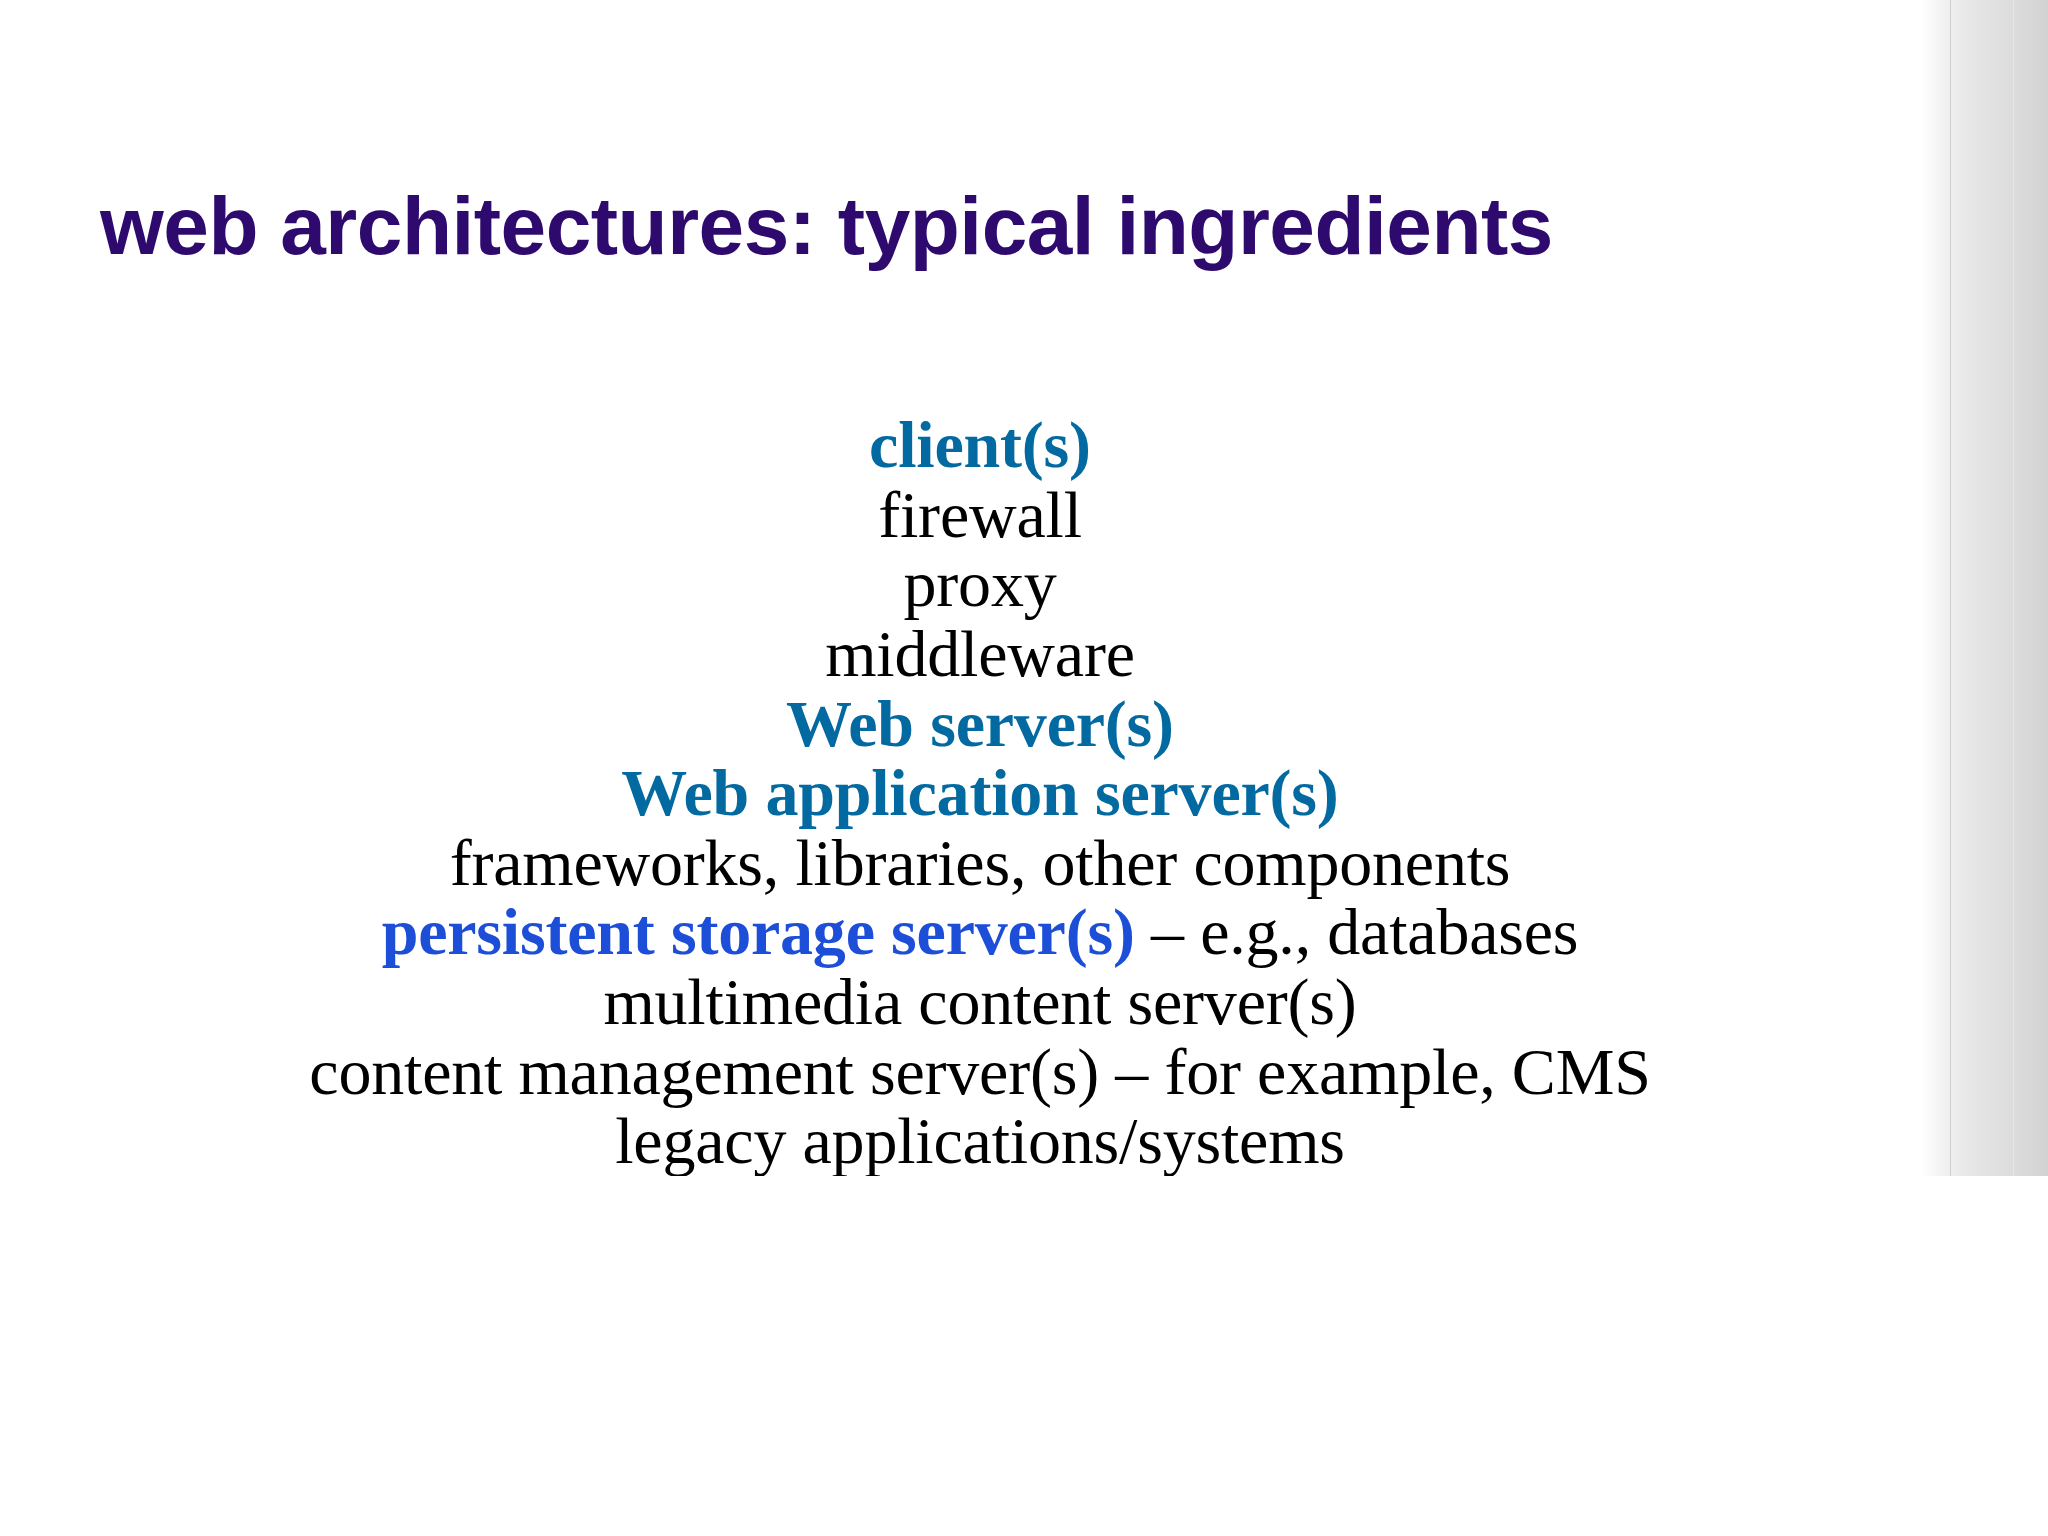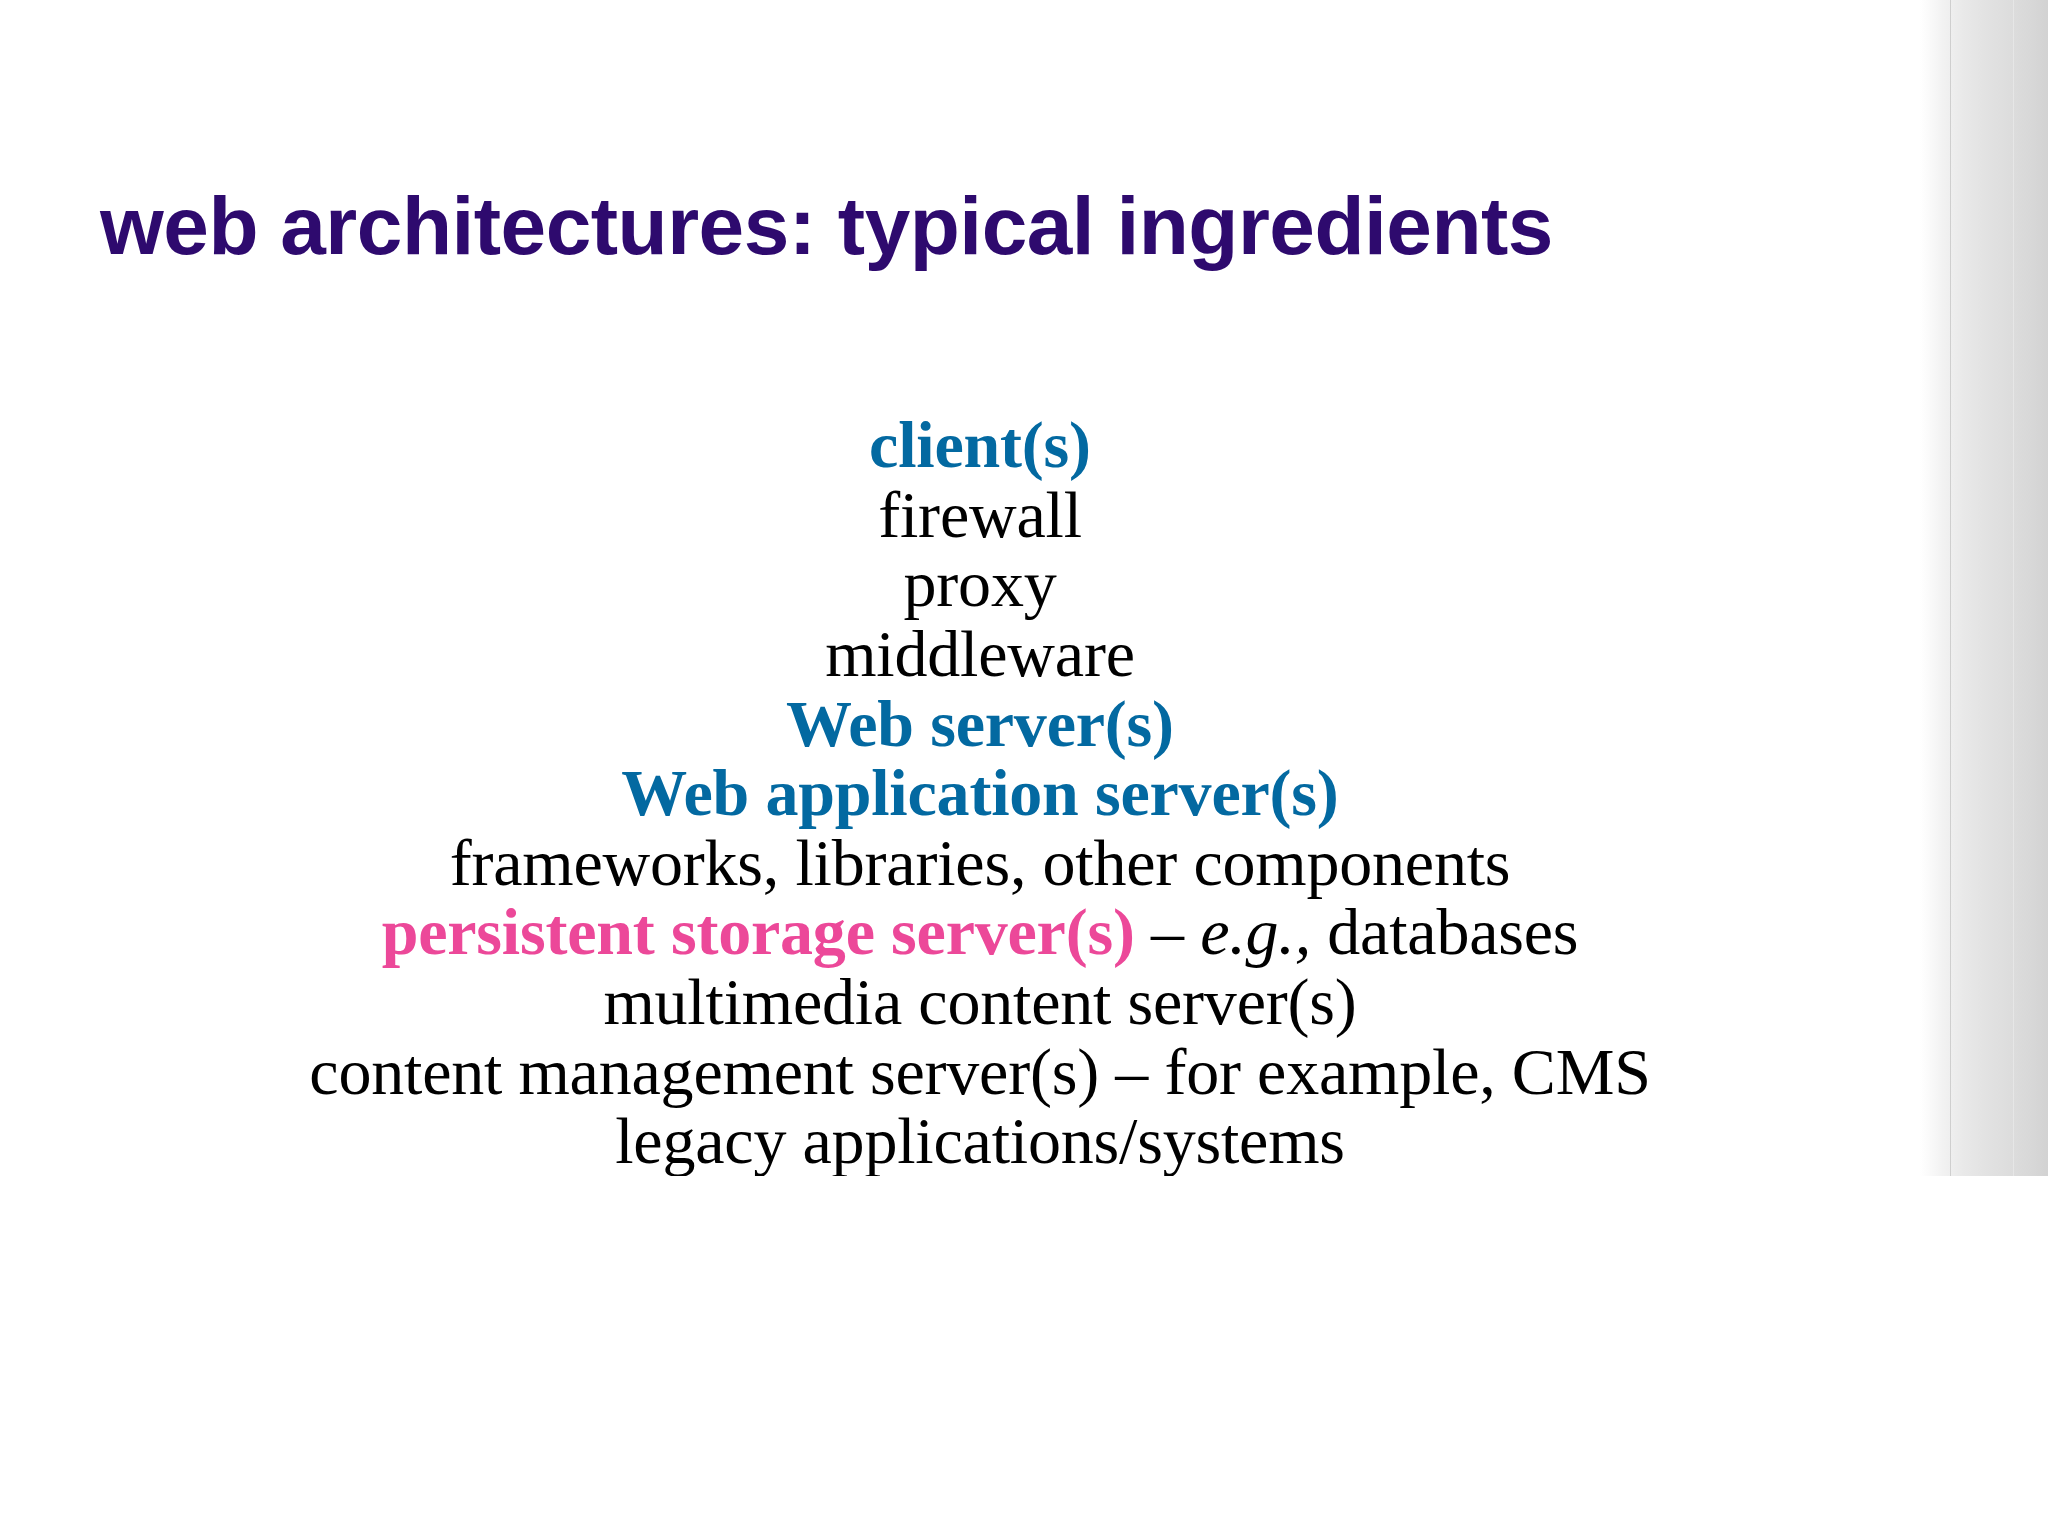--- a/index.html
+++ b/index.html
@@ -49,27 +49,26 @@
     white-space: nowrap;
     letter-spacing: -0.2px;
   }
 
   .content-line.accent {
     color: #0369a1;
     font-weight: bold;
   }
 
   .content-line .accent-part {
-    color: #ec4899;
+    color: #1d4ed8;
     font-weight: bold;
     margin-top: 20px;
   }
 
   .content-line .ital {
-    font-style: italic;
     margin-top: 32px;
   }
 
   
   #sidebar {
     position: absolute;
     top: 0;
     right: 0;
     width: 128px;
     height: 1536px;

